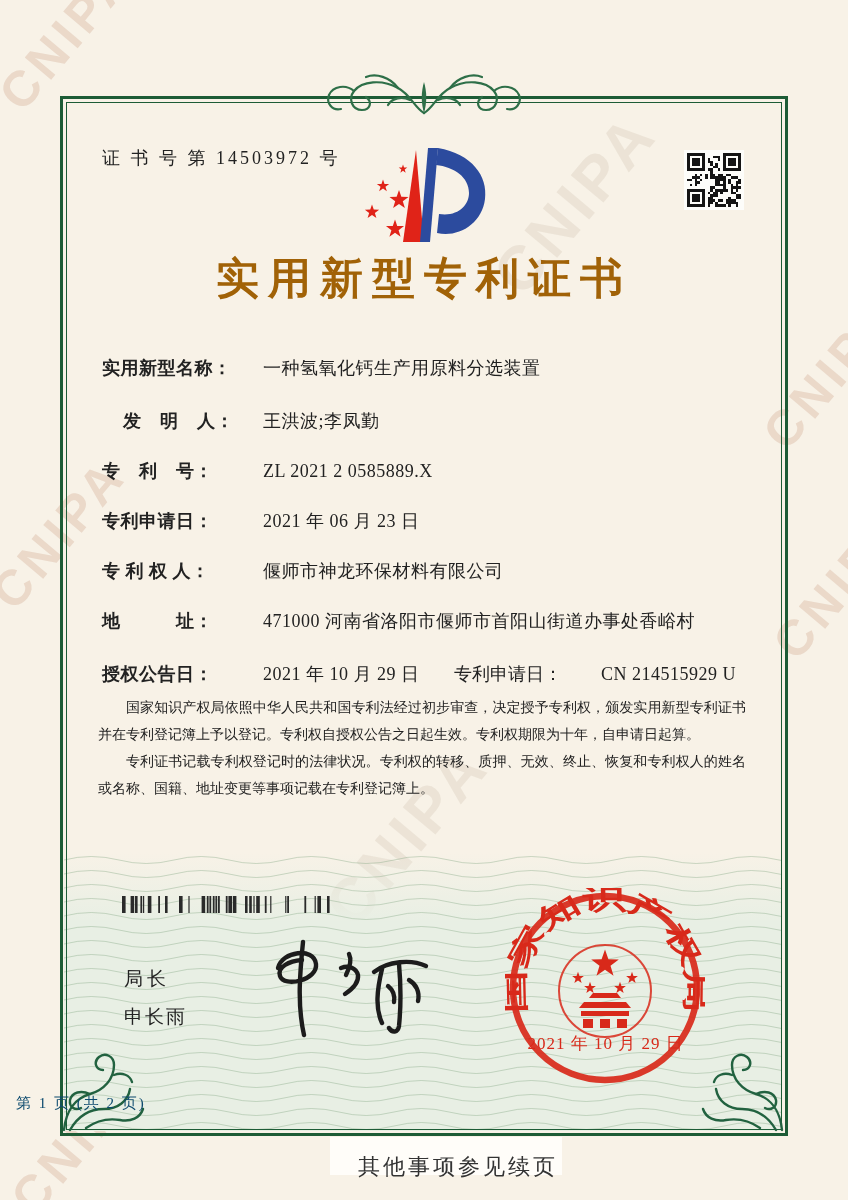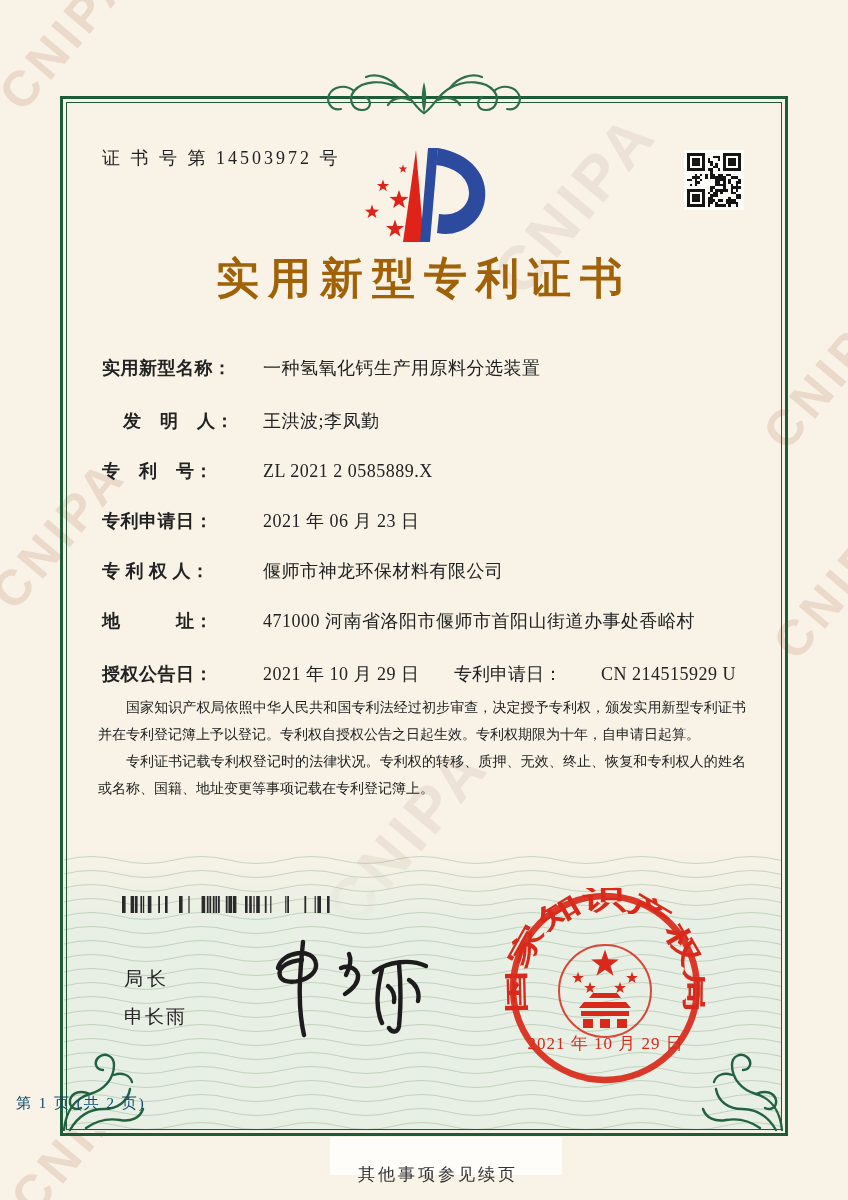--- a/index.html
+++ b/index.html
@@ -53,22 +53,22 @@
         font-family:Liberation Mono, monospace;letter-spacing:4px;}
   .director-name{position:absolute;left:124px;top:1004px;font-size:19px;
         font-family:"Liberation Sans","DejaVu Sans",sans-serif;letter-spacing:2px;}
   .signature{position:absolute;left:248px;top:938px;}
   .seal{position:absolute;left:505px;top:888px;width:200px;height:200px;}
   .seal-date{position:absolute;left:513px;top:1032px;width:185px;text-align:center;
         font-size:17px;letter-spacing:1px;color:#d8291a;white-space:nowrap;}
   .pagenum{position:absolute;left:16px;top:1094px;width:100%;
         font-size:15px;letter-spacing:2px;color:#0c4a6e;}
   .footer-note{position:absolute;left:330px;top:1137px;width:232px;height:38px;
-        background:#fffdf9;box-sizing:border-box;padding:26px 0 0 28px;
-        font-size:17px;letter-spacing:3px;color:#333;}
+        background:#fffdf9;box-sizing:border-box;padding:15px 0 0 28px;
+        font-size:22px;letter-spacing:3px;color:#333;}
 </style>
 </head>
 <body>
 
 <div class="page">
 
   <span class="wm w1">CNIPA</span>
   <span class="wm w2 faint">CNIPA</span>
   <span class="wm w3">CNIPA</span>
   <span class="wm w4">CNIPA</span>

